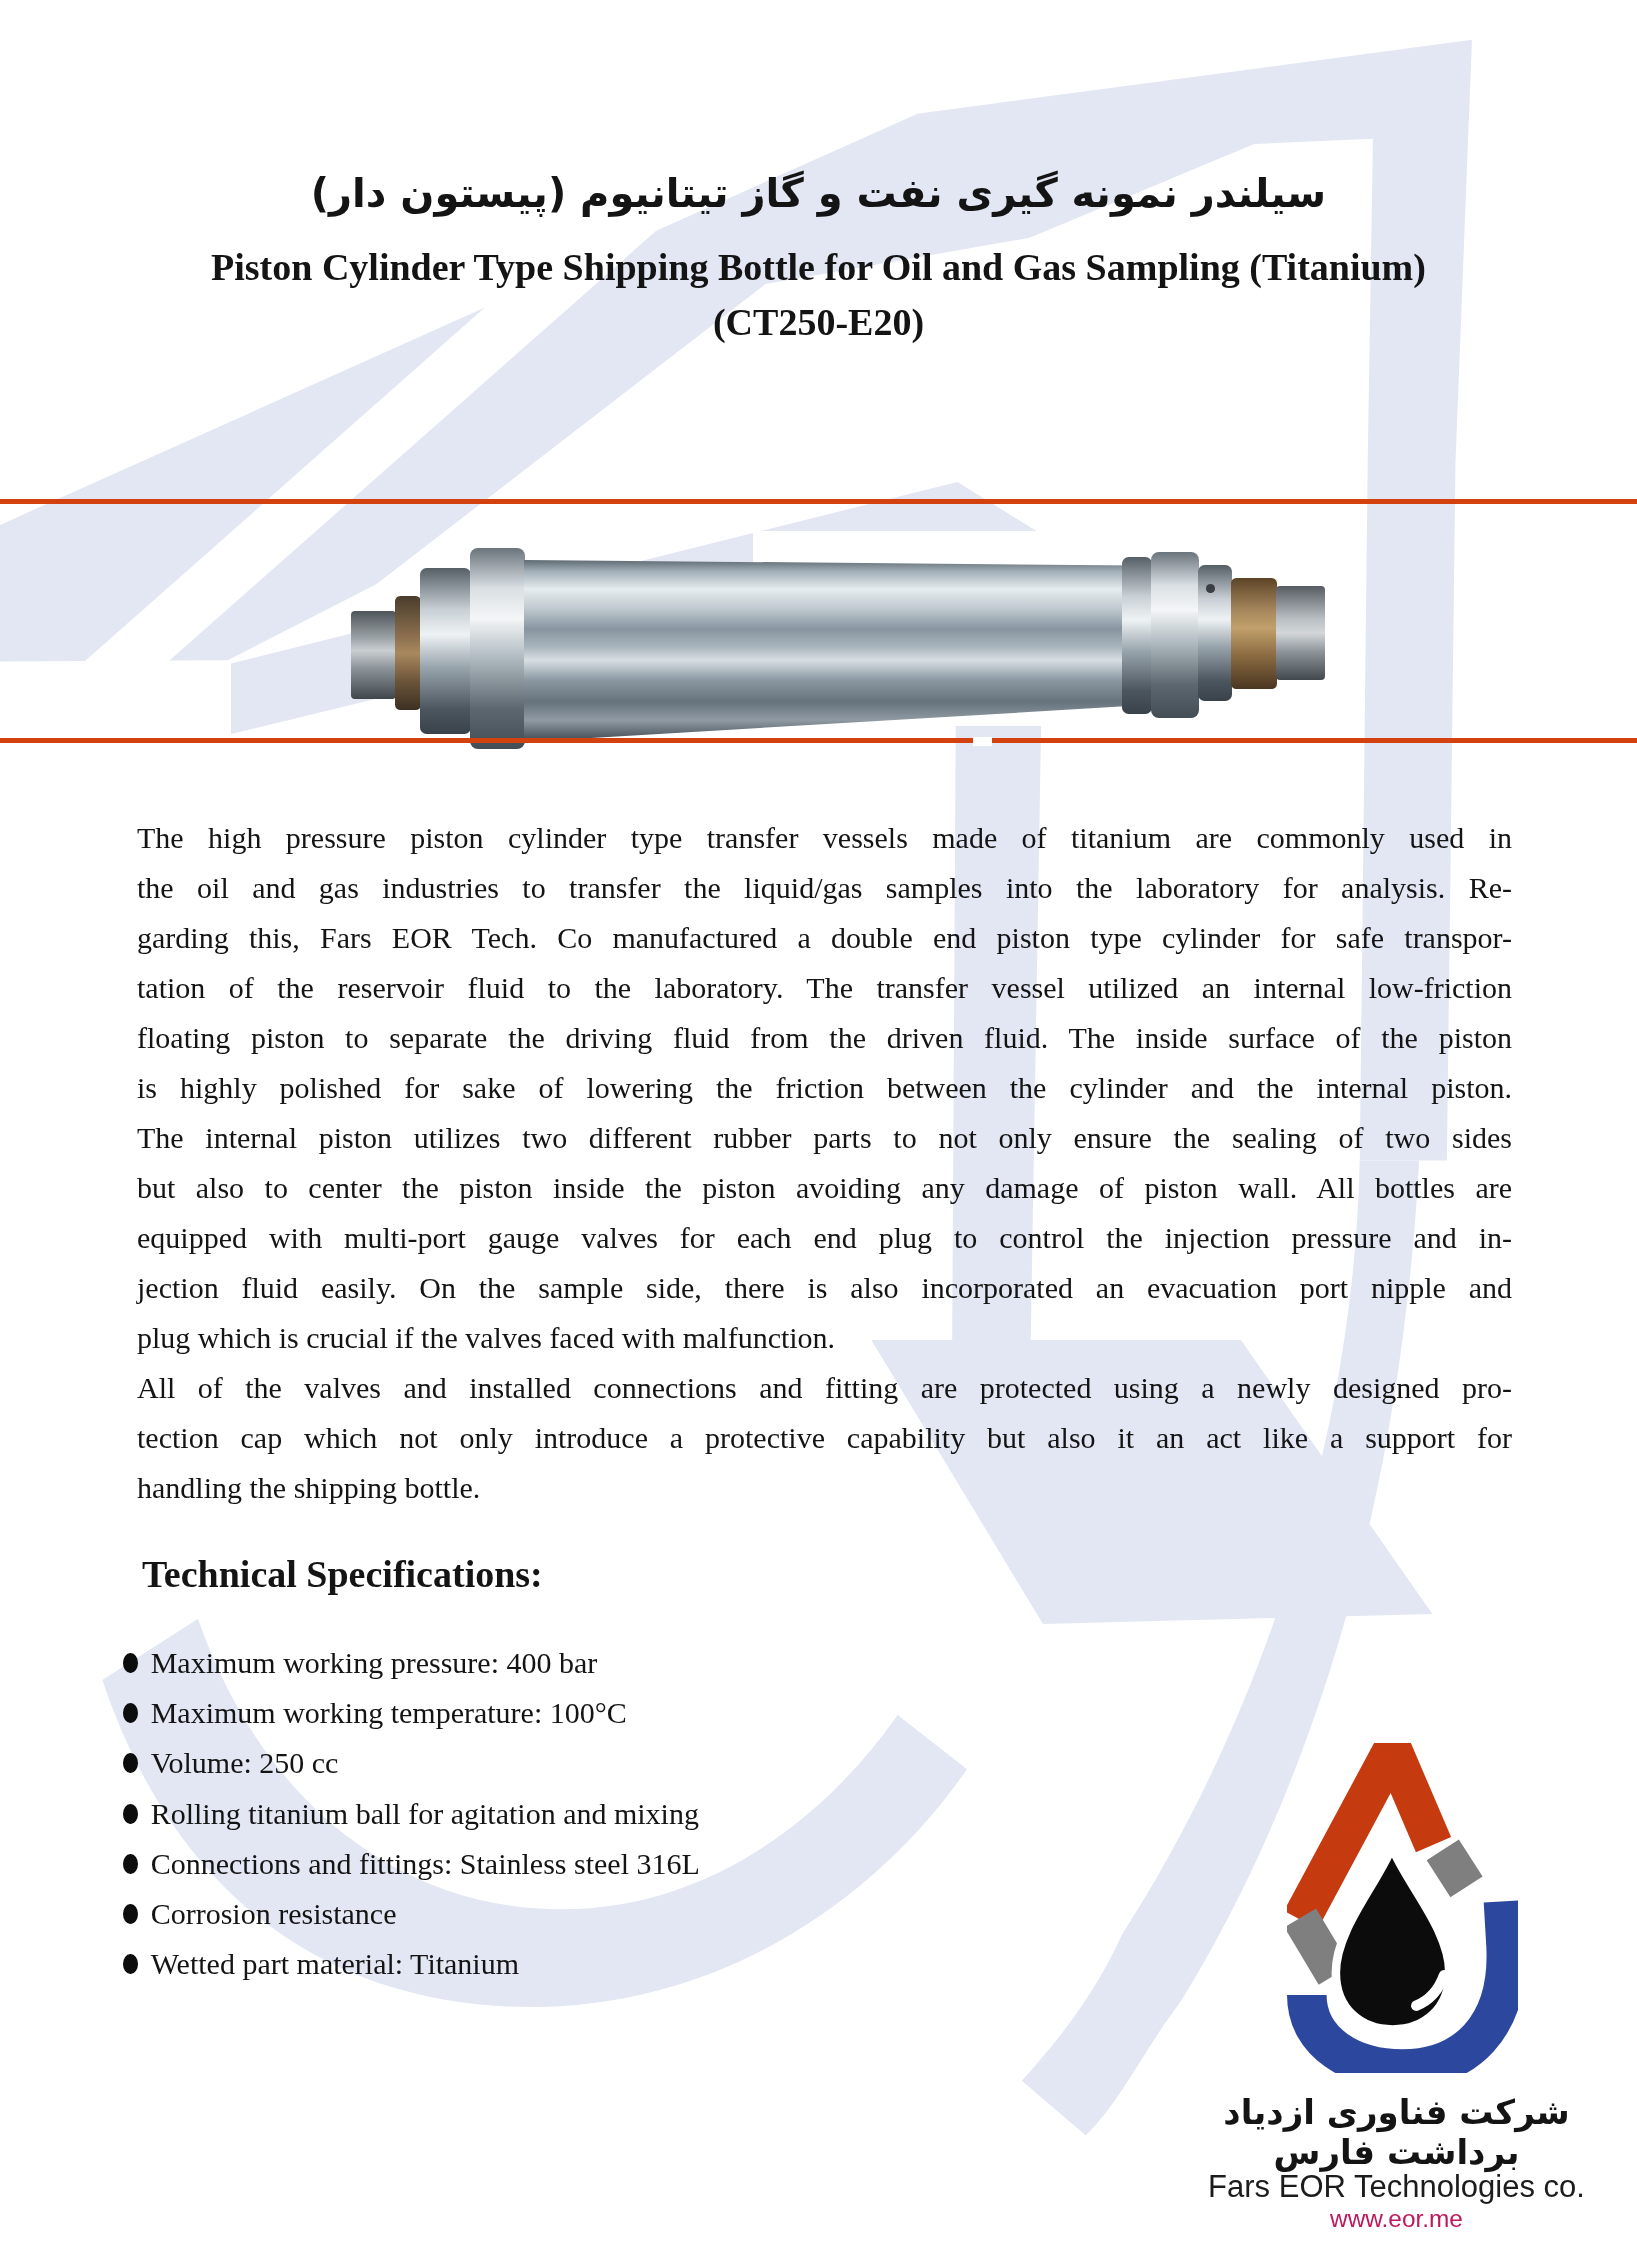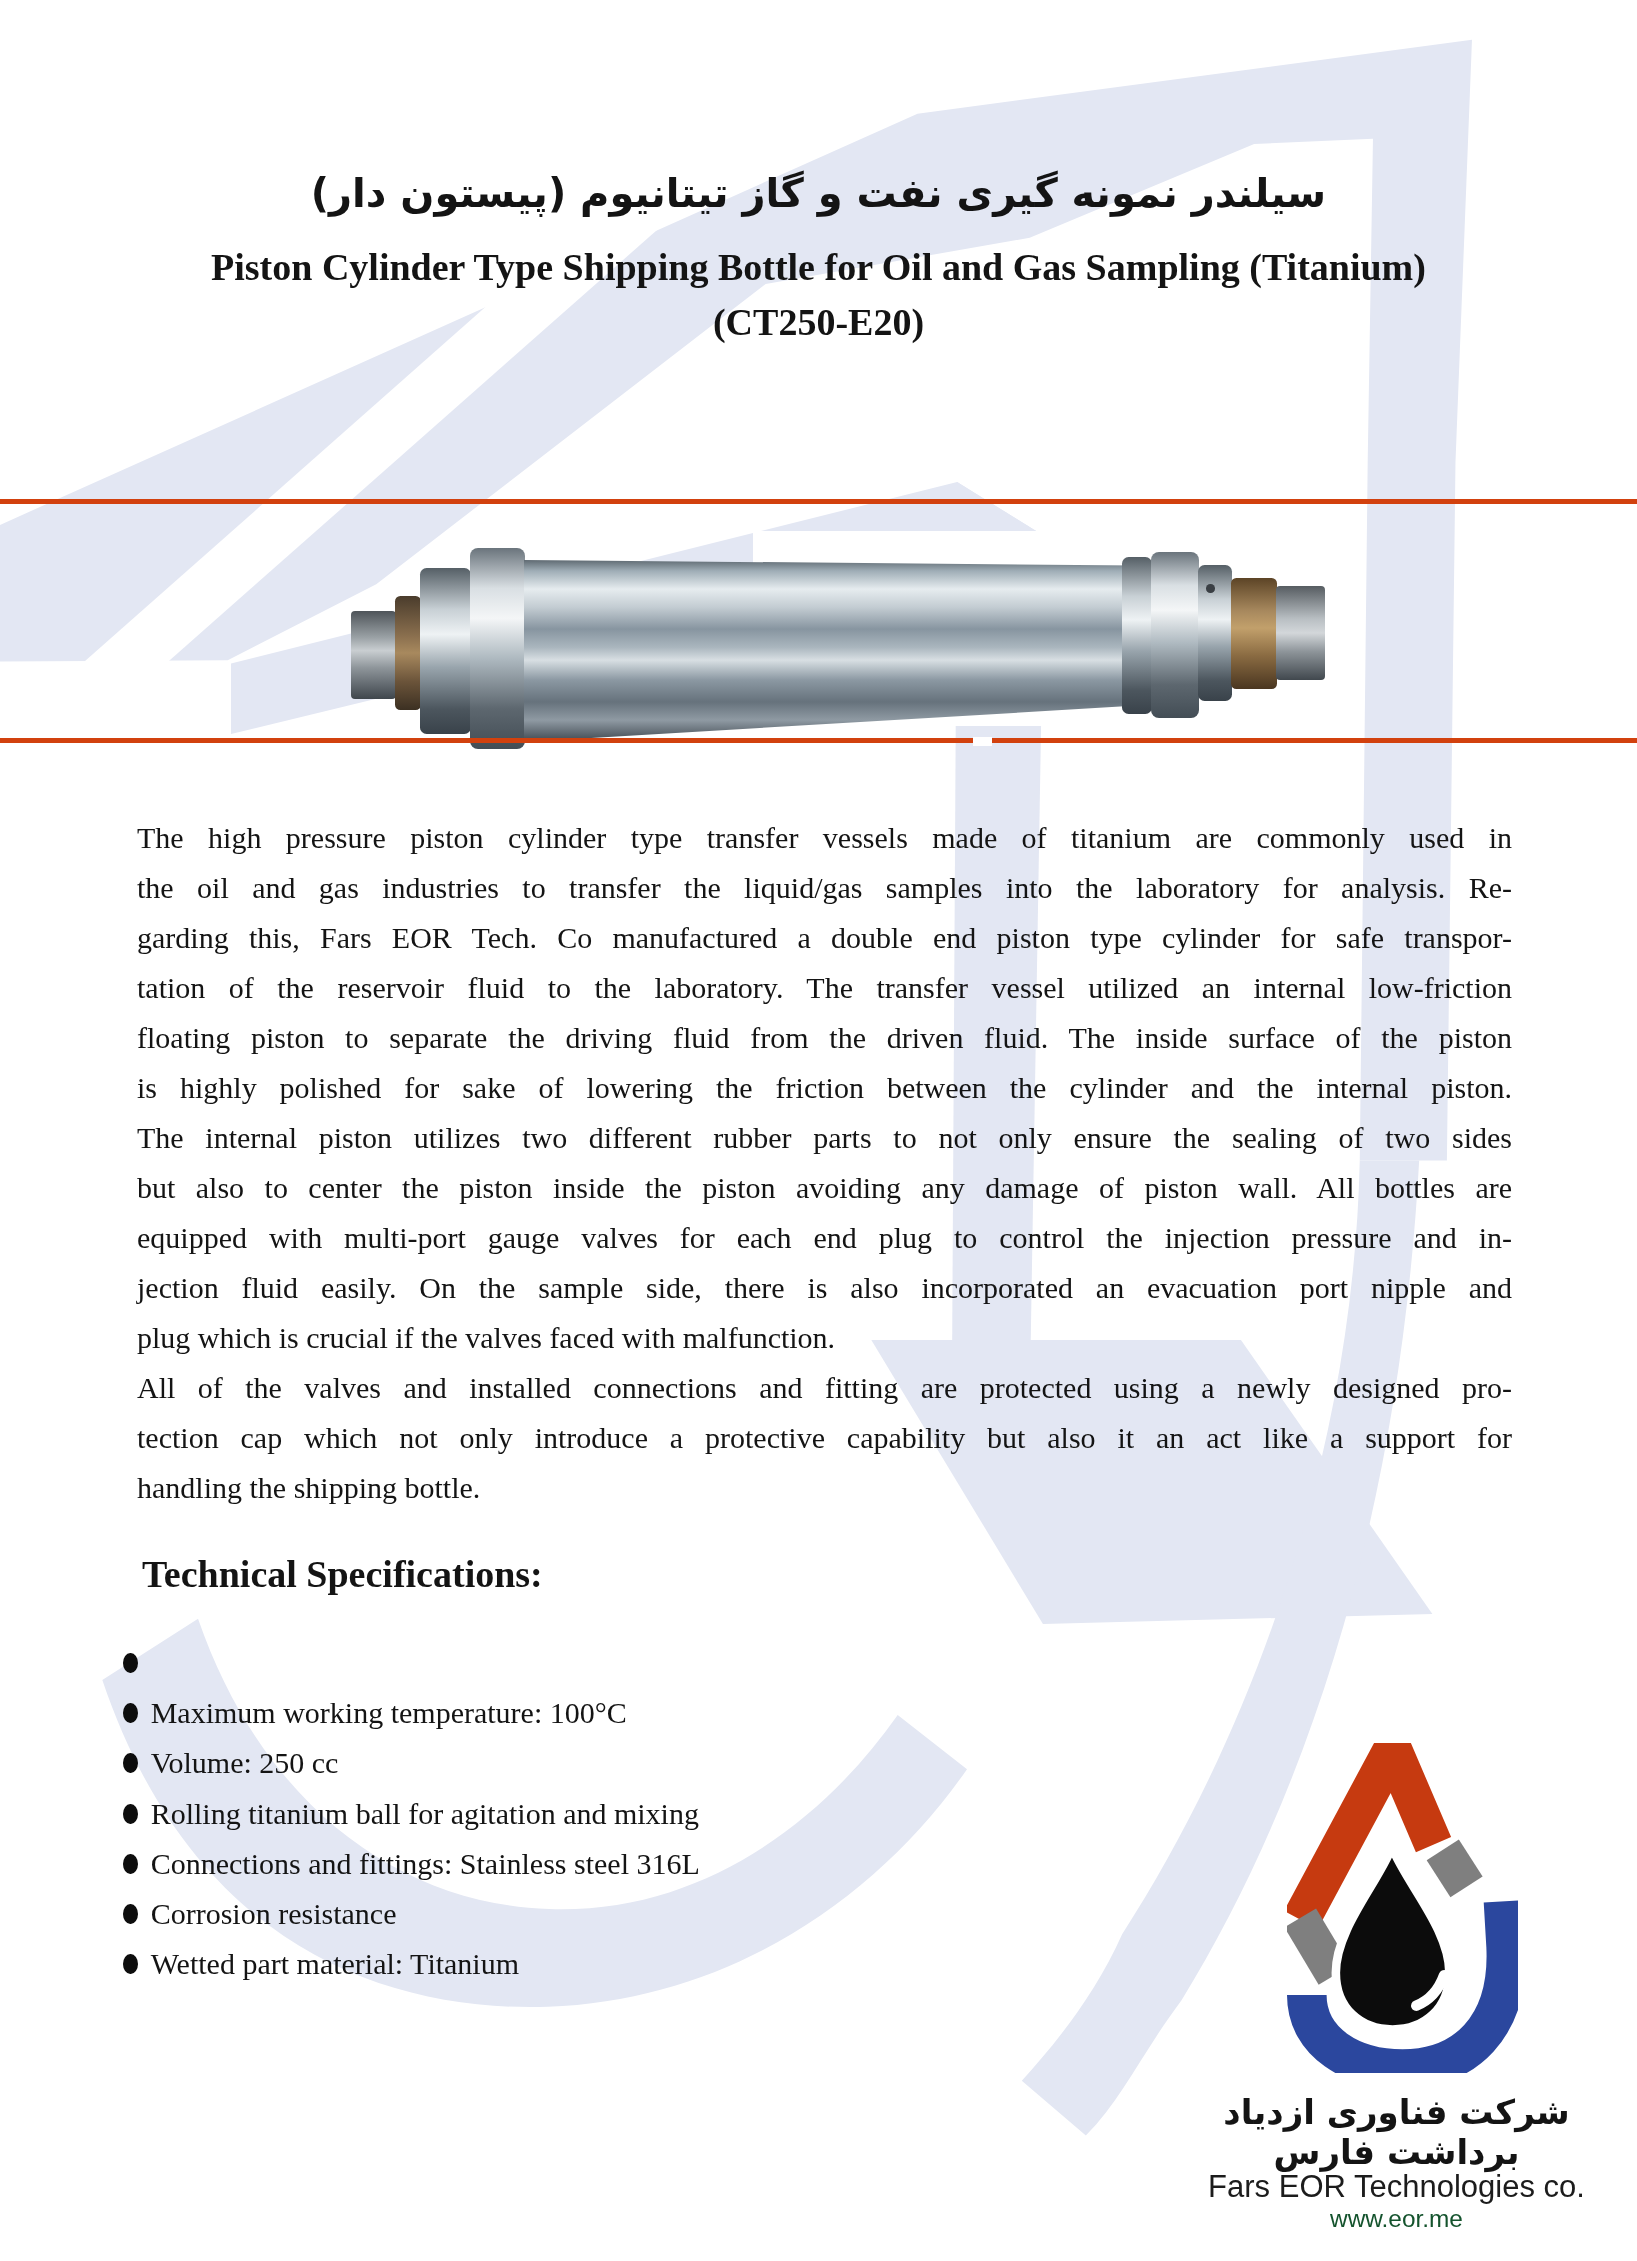--- a/index.html
+++ b/index.html
@@ -74,21 +74,21 @@
   .company-fa{
     position:absolute; left:1182px; top:2092px; width:429px; text-align:center;
     direction:rtl; font-family:"DejaVu Sans", sans-serif; font-weight:700; font-size:34px; z-index:5;
   }
   .company-en{
     position:absolute; left:1182px; top:2147px; width:429px; text-align:center;
     font-family:"Liberation Sans", sans-serif; font-size:31px; color:#1c1c1c; z-index:5;margin-top:22px;
   }
   .website{
     position:absolute; left:1182px; top:2205px; width:429px; text-align:center;
-    font-family:"Liberation Sans", sans-serif; font-size:24.4px; color:#14532d; z-index:5;
+    font-family:"Liberation Sans", sans-serif; font-size:24.4px; color:#be185d; z-index:5;
   }
 </style>
 </head>
 <body>
 
 <div class="page">
 
   <svg class="wm" width="1637" height="2261" viewBox="0 0 2480 3425">
     <g fill="#e3e7f3">
 
@@ -152,20 +152,21 @@
     <div class="bline">All of the valves and installed connections and fitting are protected using a newly designed pro-</div>
     <div class="bline">tection cap which not only introduce a protective capability but also it an act like a support for</div>
     <div class="bline para-end">handling the shipping bottle.</div>
   </div>
 
   <div class="spec-heading">Technical Specifications:</div>
 
   <div class="bullets">
     <div class="bullet-row" style="top:0px">
       <span class="bullet-dot"></span>
+      <span class="bullet-text">Maximum working pressure: 400 bar</span>
       </div>
     <div class="bullet-row" style="top:50px">
       <span class="bullet-dot"></span>
       <span class="bullet-text">Maximum working temperature: 100°C</span>
       </div>
     <div class="bullet-row" style="top:100px">
       <span class="bullet-dot"></span>
       <span class="bullet-text">Volume: 250 cc</span>
       </div>
     <div class="bullet-row" style="top:151px">

